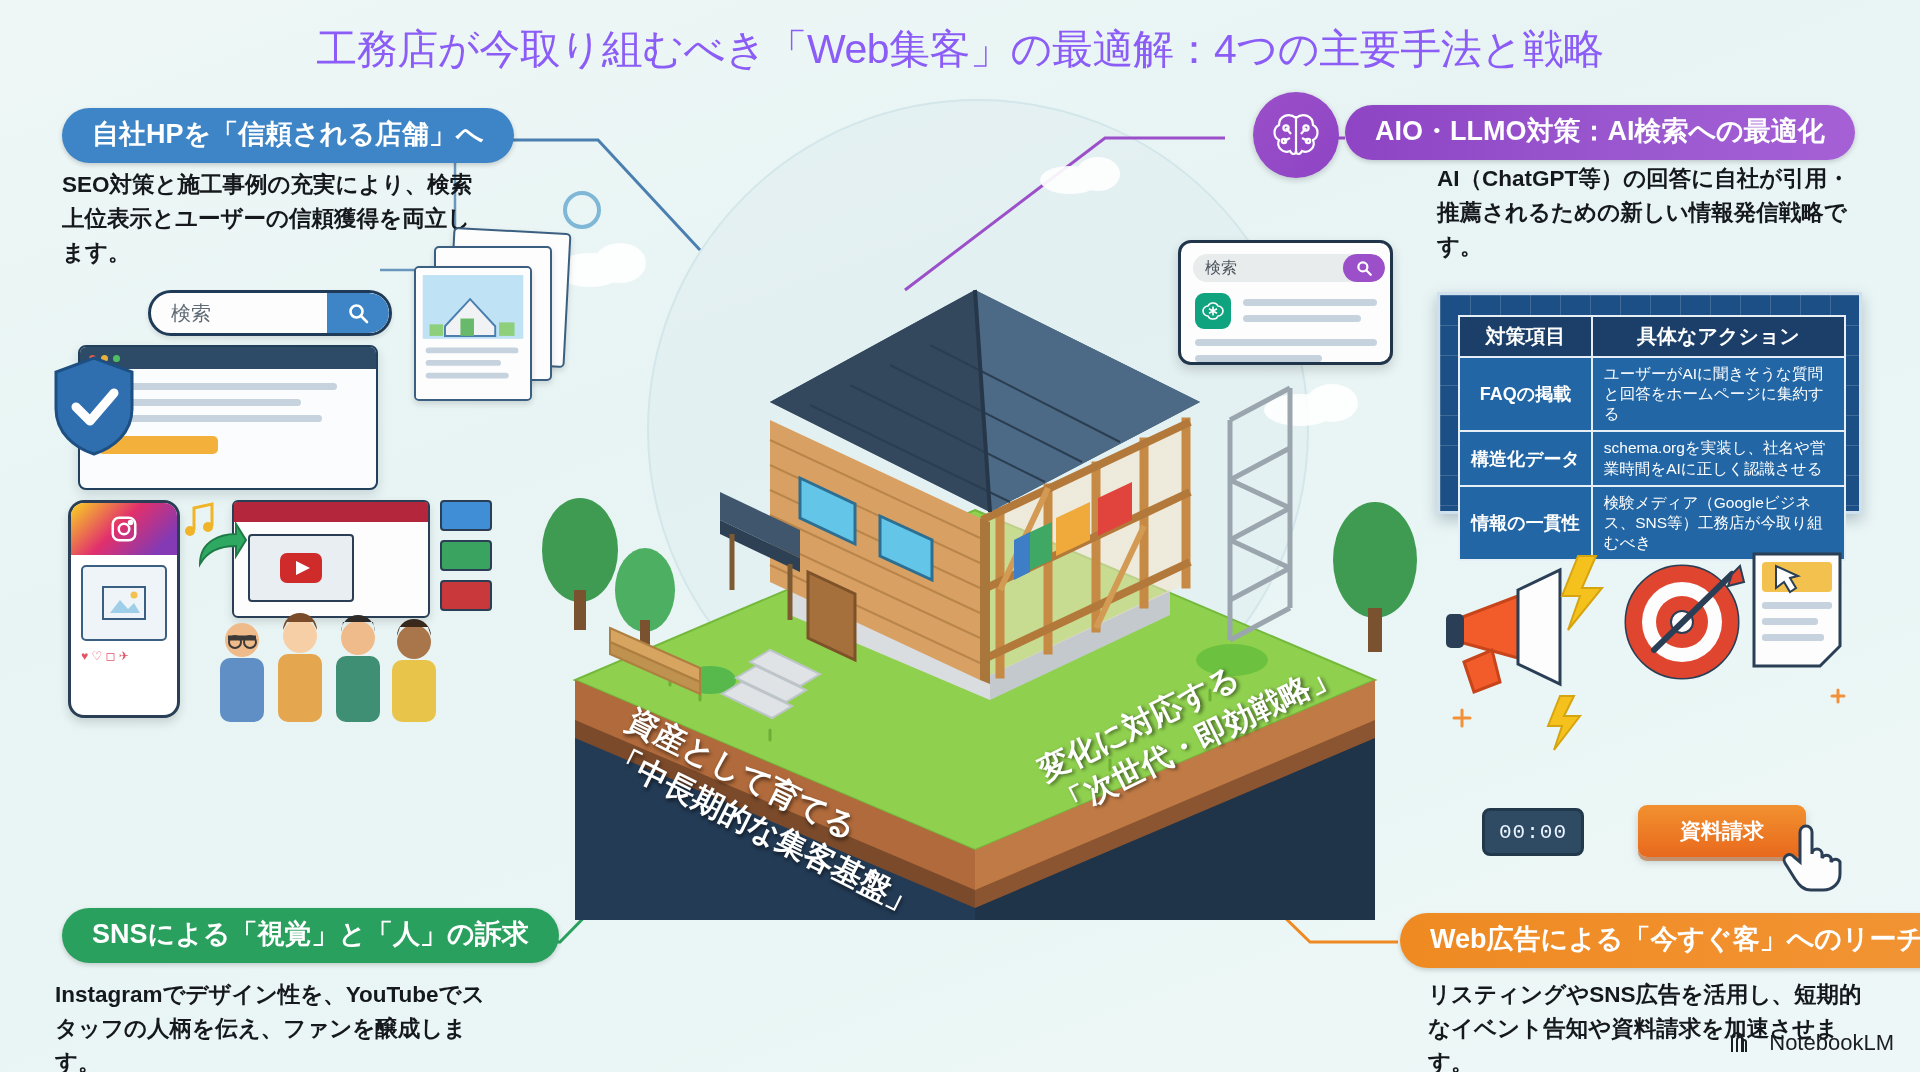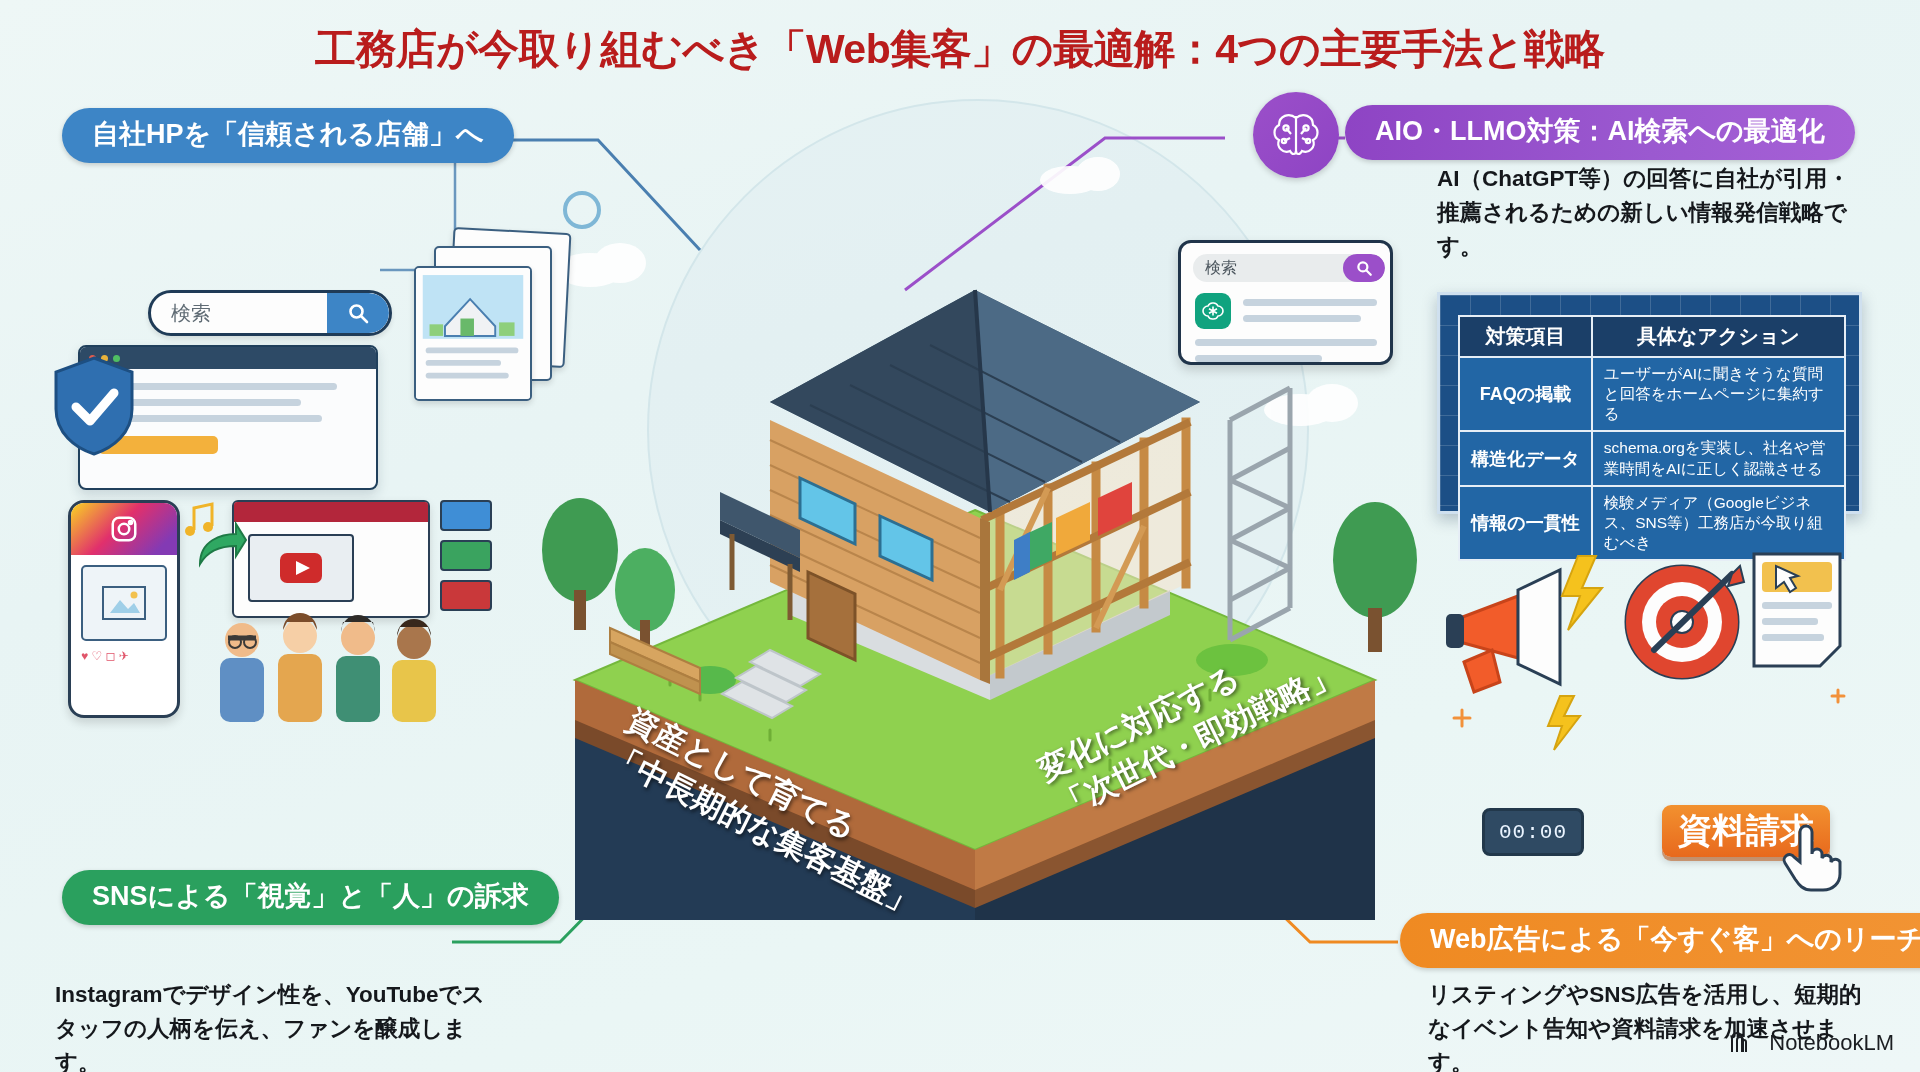--- a/index.html
+++ b/index.html
@@ -8,37 +8,37 @@
     font-family: "Liberation Sans", "DejaVu Sans", sans-serif;
     background: linear-gradient(160deg, #eef7f6 0%, #e8f4f4 35%, #eaf6f5 70%, #eef7f7 100%);
     position: relative;
   }
   #stage { position: absolute; inset: 0; }
 
   
   .title {
     position: absolute; top: 22px; left: 0; width: 100%;
     text-align: center;
-    font-size: 41px; font-weight: bold; color: #b91c1c;
+    font-size: 41px; font-weight: normal; color: #8b5cf6;
     letter-spacing: -0.5px;
   }
 
   
   .pill {
     position: absolute;
     color: #fff; font-weight: bold; font-size: 27px;
     border-radius: 40px;
     padding: 13px 30px 15px 30px;
     white-space: nowrap;
     box-shadow: 0 2px 5px rgba(0,0,0,.18);
     line-height: 1;
   }
   .pill.blue   { background:#3d85c6; left:62px;  top:108px; }
   .pill.purple { background: linear-gradient(90deg,#8e44c4 0%, #9b59d0 60%, #a660d6 100%); left:1345px; top:105px; }
-  .pill.green  { background:#2aa05e; left:62px;  top:870px; }
+  .pill.green  { background:#2aa05e; left:62px;  top:908px; }
   .pill.orange { background: linear-gradient(90deg,#ef8a22 0%, #f29434 100%); left:1400px; top:913px; }
 
   .brain-badge {
     position: absolute; left: 1253px; top: 92px;
     width: 86px; height: 86px; border-radius: 50%;
     background: linear-gradient(135deg,#9b4fc9 0%, #8e44c4 100%);
     display: flex; align-items: center; justify-content: center;
     box-shadow: 0 2px 6px rgba(0,0,0,.2);
   }
 
@@ -143,24 +143,23 @@
               display:flex;align-items:center;justify-content:center; }
 
   
   .scene { position:absolute; left:470px; top:120px; width:1010px; height:800px; }
 
   
   .ads { position:absolute; left:1440px; top:530px; width:420px; height:250px; }
   .cta-btn {
     position:absolute; left:1638px; top:805px; width:168px; height:52px;
     background: linear-gradient(180deg,#f2912f 0%, #e8691d 100%);
-    border-radius:9px; color:#fff; font-weight:bold; font-size:34px;
+    border-radius:9px; color:#fff; font-weight:bold; font-size:21px;
     display:flex; align-items:center; justify-content:center;
     box-shadow: 0 4px 0 rgba(190,90,25,.55), 0 5px 9px rgba(0,0,0,.18);
-    margin-left: 24px;
   }
   .timer {
     position:absolute; left:1482px; top:808px; width:102px; height:48px;
     background:#2f4a63; border:3px solid #22384b; border-radius:8px;
     display:flex;align-items:center;justify-content:center;
     color:#eaf4ff; font-family:"Liberation Mono", monospace; font-size:21px; letter-spacing:1px;
   }
 
   
   .base-label {
@@ -329,20 +328,21 @@
       <polygon points="272,562 322,586 302,598 252,574"></polygon>
     </g>
   </svg>
 
   <div class="base-label left">資産として育てる
 「中長期的な集客基盤」</div>
   <div class="base-label right">変化に対応する
 「次世代・即効戦略」</div>
 
   <div class="pill blue">自社HPを「信頼される店舗」へ</div>
+  <div class="para tl">SEO対策と施工事例の充実により、検索上位表示とユーザーの信頼獲得を両立します。</div>
 
   <div class="tl-searchbar">
     <div class="txt">検索</div>
     <div class="go">
       <svg width="24" height="24" viewBox="0 0 24 24" fill="none" stroke="#fff" stroke-width="2.6">
         <circle cx="10.5" cy="10.5" r="6"></circle>
           <path d="M15 15 L21 21" stroke-linecap="round"></path>
       </svg>
     </div>
   </div>

